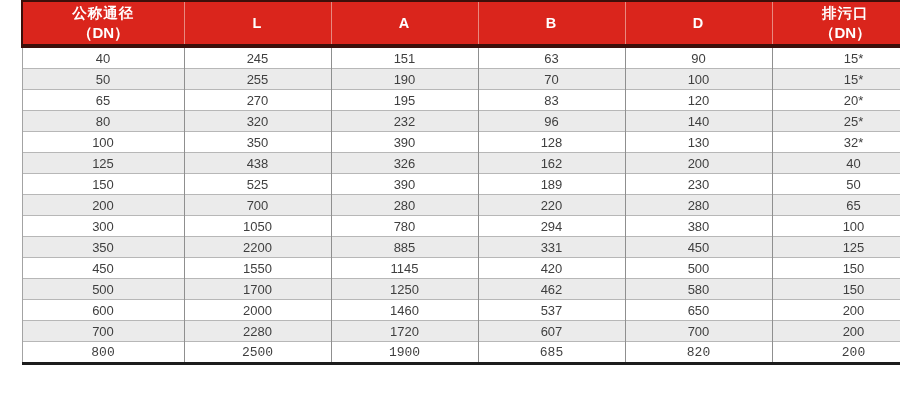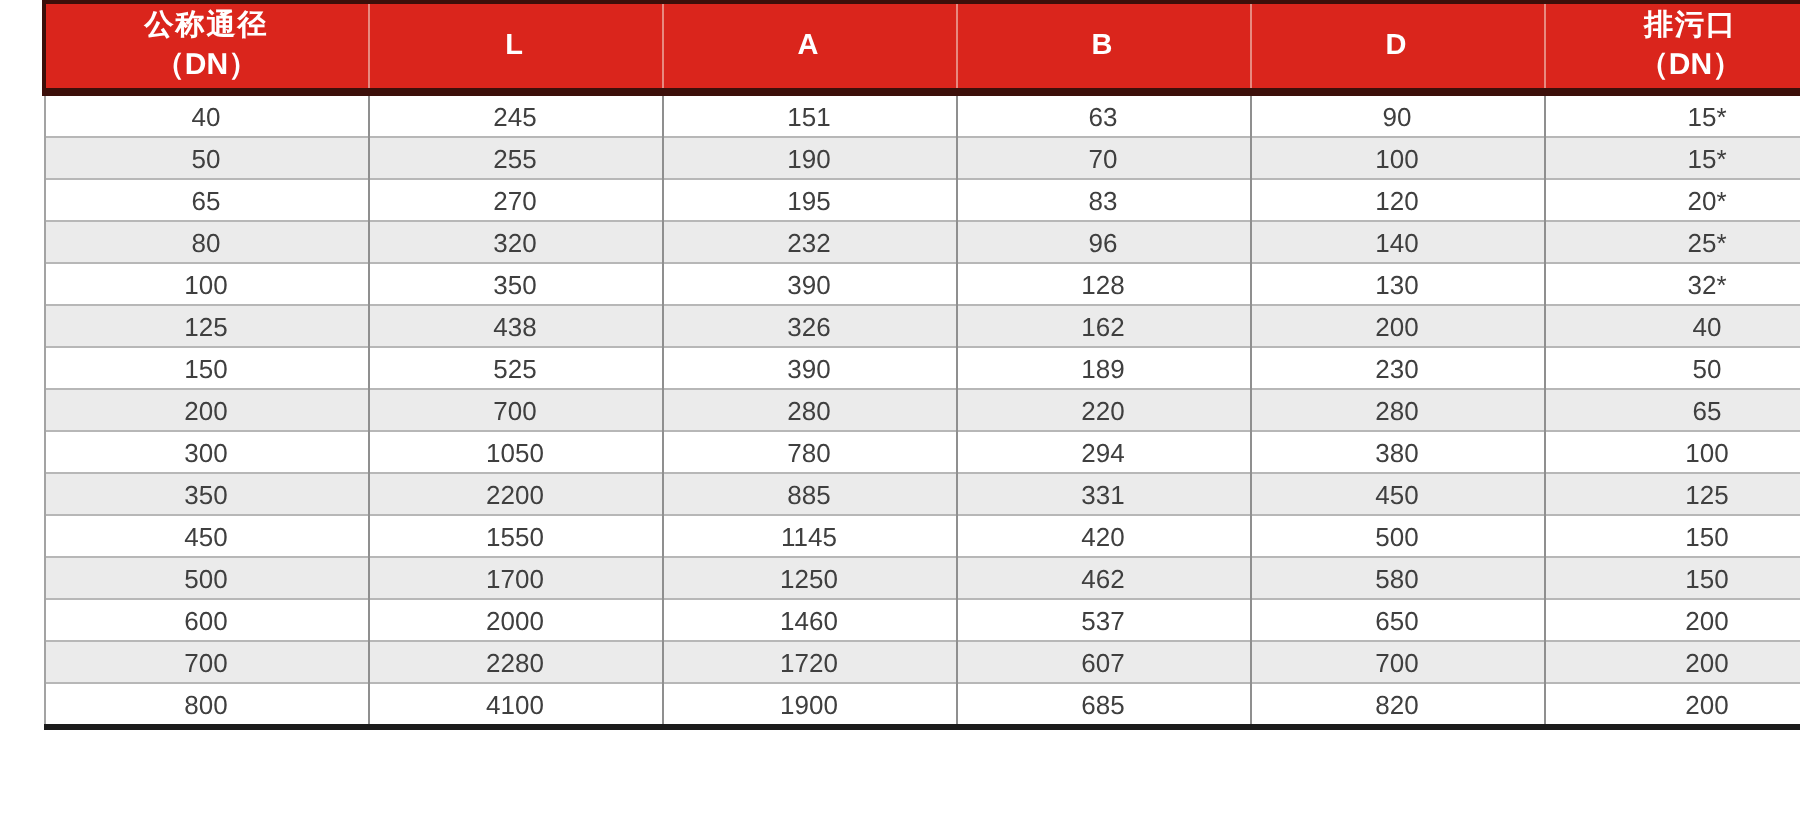--- a/index.html
+++ b/index.html
@@ -71,21 +71,21 @@
     vertical-align: middle;
     font-size: 13px;
     color: var(--cell-text);
     background: var(--row-bg);
     border-left: 1px solid var(--grid-vertical);
     border-top: 1px solid var(--grid-horizontal);
   }
   table.spec tbody td:first-child { border-left: 1px solid var(--outer-side); }
   table.spec tbody td:last-child  { border-right: 1px solid var(--outer-side); padding-left: 16px; }
   table.spec tbody tr:nth-child(even) td { background: var(--row-alt-bg); }
-  table.spec tbody tr:last-child td { border-bottom: 3px solid var(--outer-bottom); }
+  table.spec tbody tr:last-child td { border-bottom: 3px solid var(--outer-bottom); font-family: Liberation Mono, monospace; }
 </style>
 </head>
 <body>
 
 <div class="sheet">
   <table class="spec">
     <colgroup>
         <col class="c0">
         <col class="cn">
         <col class="cn">
@@ -225,21 +225,21 @@
         <tr>
           <td>700</td>
           <td>2280</td>
           <td>1720</td>
           <td>607</td>
           <td>700</td>
           <td>200</td>
         </tr>
         <tr>
           <td>800</td>
-          <td>4100</td>
+          <td>2500</td>
           <td>1900</td>
           <td>685</td>
           <td>820</td>
           <td>200</td>
         </tr>
       </tbody>
   </table>
 </div>
 
 </body></html>

